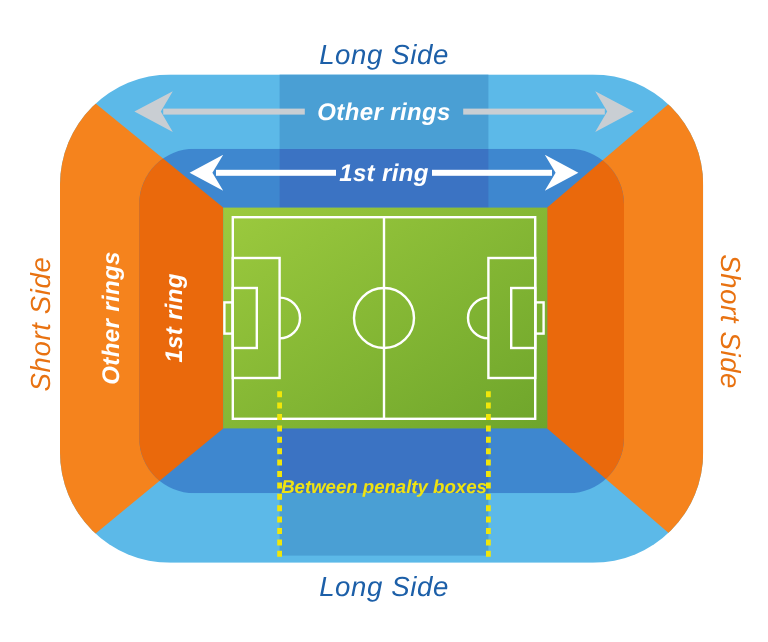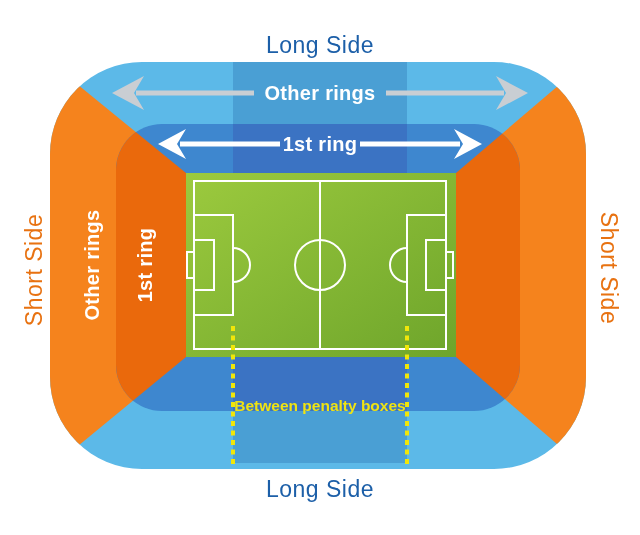--- a/index.html
+++ b/index.html
@@ -3,20 +3,21 @@
 <meta charset="utf-8">
 <style>
   html, body { margin: 0; padding: 0; background: #ffffff; }
   .canvas {
     position: relative;
     width: 640px;
     height: 535px;
     background: #ffffff;
     font-family: "Liberation Sans", sans-serif;
     overflow: hidden;
+    font-style: italic;
   }
   svg text {
     font-family: "Liberation Sans", sans-serif;
   }
   .side-label {
     font-size: 23px;
     font-weight: 400;
     letter-spacing: 0.5px;
   }
   .band-label {

